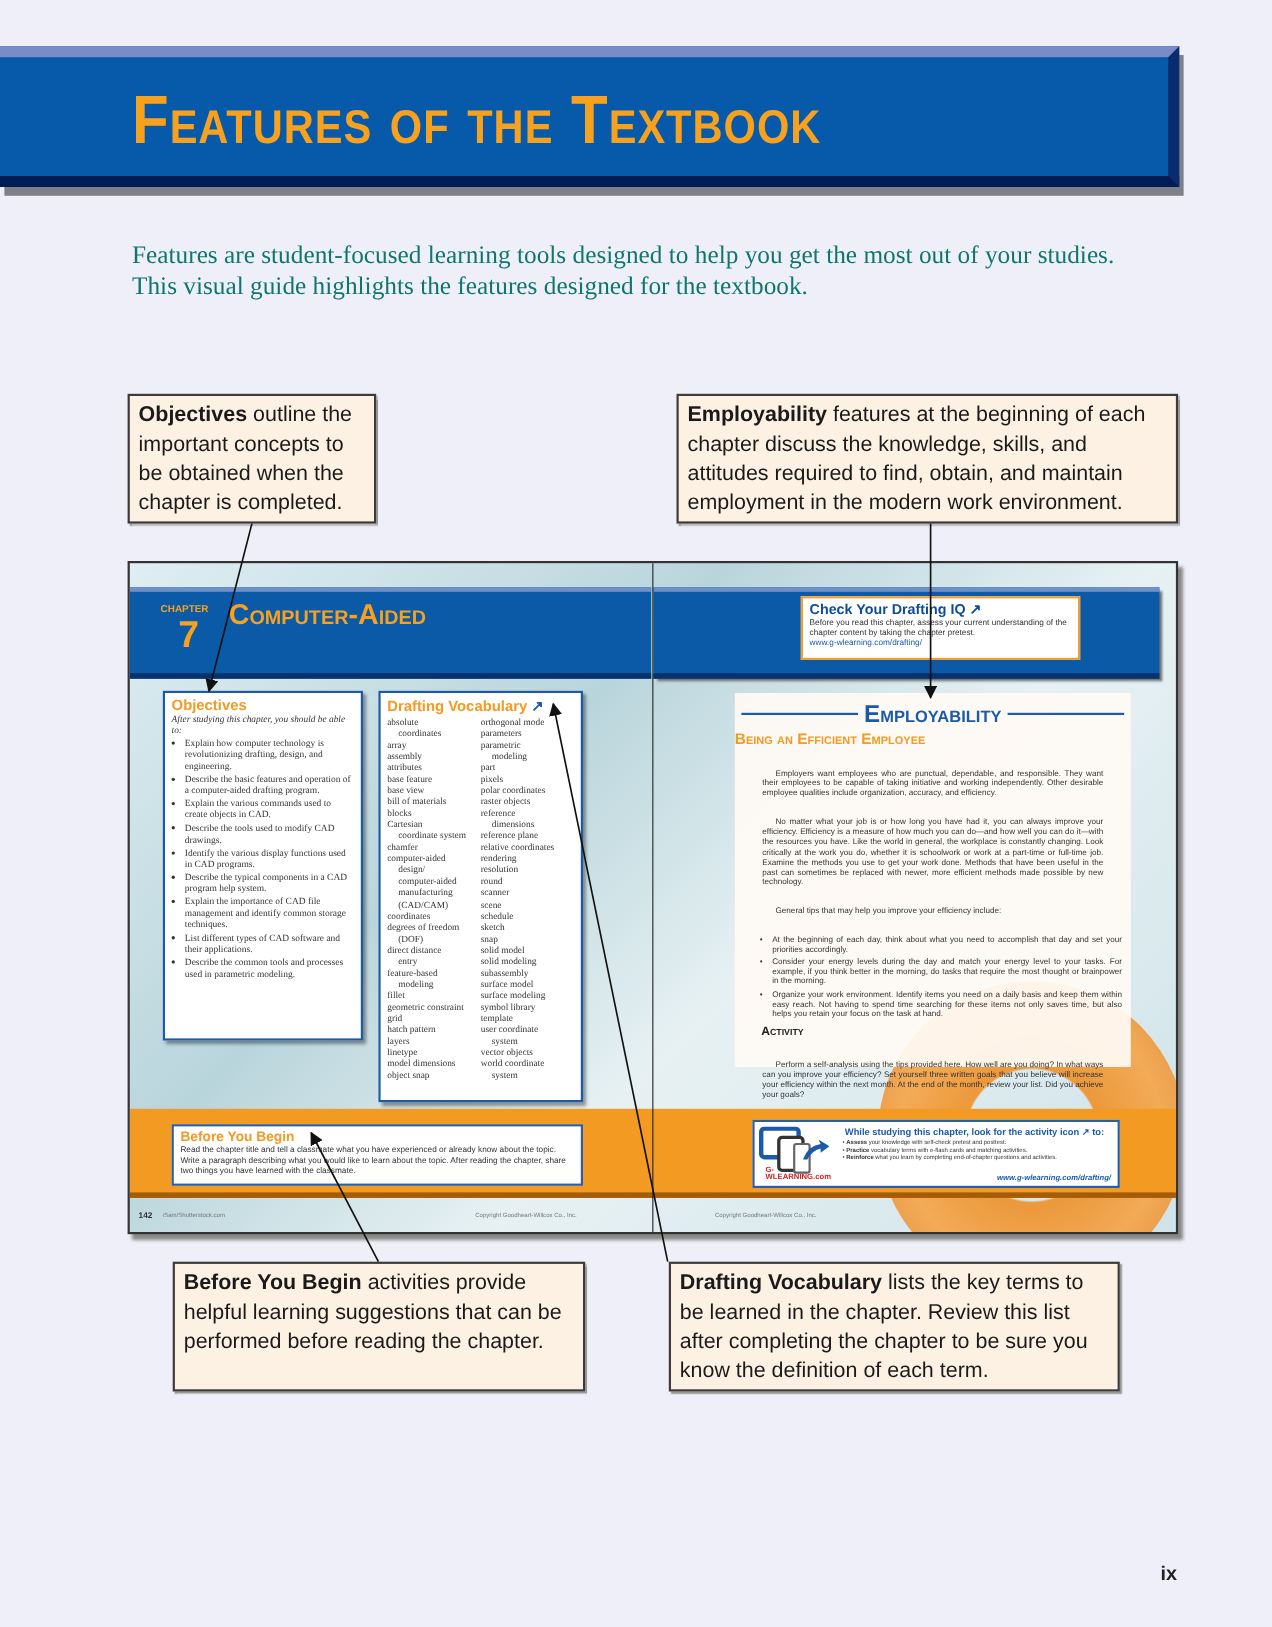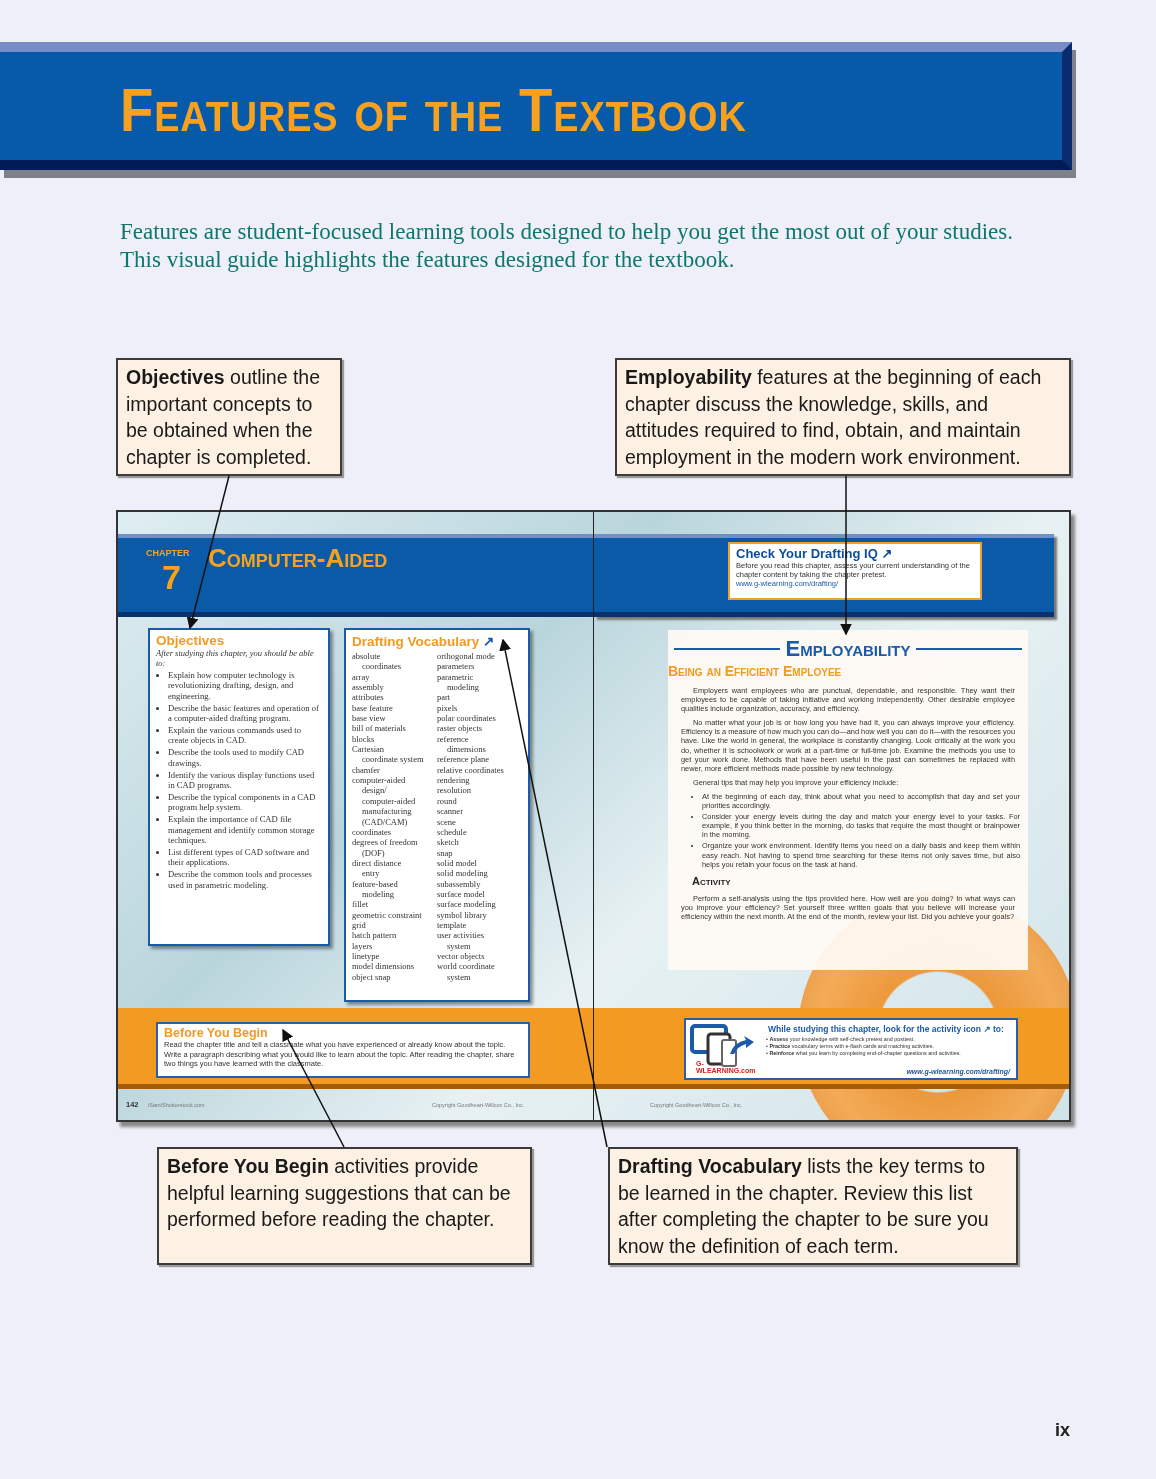--- a/index.html
+++ b/index.html
@@ -36,21 +36,21 @@
   .callout b { font-weight: bold; }
   .spread {
     position: absolute; left: 116px; top: 510px; width: 955px; height: 612px;
     border: 2px solid #333; box-sizing: border-box; overflow: hidden;
     background: linear-gradient(135deg, #dfeef2 0%, #b9d5dc 35%, #e7f1f3 60%, #cfe3e8 100%);
     box-shadow: 4px 5px 3px #888;
   }
   .page-divider { position: absolute; left: 475px; top: 0; width: 1px; height: 100%; background: #222; }
   .chap-banner {
     position: absolute; left: 0; top: 22px; width: 474px; height: 74px;
-    background: #0b5aa7; border-top: 4px solid #6f8fc6; border-bottom: 5px solid #07326e; padding-left: 39px;
+    background: #0b5aa7; border-top: 4px solid #6f8fc6; border-bottom: 5px solid #07326e;
   }
   .chap-label { position: absolute; left: 28px; top: 10px; color: #f8a11e; font-size: 9px; font-weight: bold; }
   .chap-num { position: absolute; left: 44px; top: 20px; color: #f8a11e; font-size: 34px; font-weight: bold; }
   .chap-title {
     position: absolute; left: 90px; top: 4px; color: #f8a11e; font-size: 26px; font-weight: bold;
     font-variant: small-caps; line-height: 32px;
   }
   .r-banner {
     position: absolute; left: 476px; top: 22px; width: 460px; height: 74px;
     background: #0b5aa7; border-top: 4px solid #6f8fc6; border-bottom: 5px solid #07326e;
@@ -88,21 +88,21 @@
   .page-num { position: absolute; font-size: 7.5px; font-weight: bold; color: #333; }
   .emp-panel {
     position: absolute; left: 550px; top: 118px; width: 360px; height: 340px;
     background: rgba(255, 250, 244, 0.93);
   }
   .emp-heading { display: flex; align-items: center; justify-content: center; margin-top: 6px; }
   .emp-heading .line { flex: 1; height: 2px; background: #1b5aa8; margin: 0 6px; }
   .emp-title { color: #1b5aa8; font-weight: bold; font-size: 22px; font-variant: small-caps; }
   .emp-sub { color: #f29a21; font-weight: bold; font-size: 14px; font-variant: small-caps; margin-top: 1px; }
   .emp-body { font-size: 7.4px; line-height: 9.1px; color: #333; padding: 2px 8px; text-align: justify; }
-  .emp-body p { margin: 5px; text-indent: 12px; }
+  .emp-body p { margin: 17px; text-indent: 12px; }
   .emp-body ul { margin: 0; padding-left: 26px; }
   .emp-body li { margin-bottom: 2px; }
   .act-title { font-weight: bold; font-size: 11px; color: #222; font-variant: small-caps; padding: 2px 24px 0; }
   .gw-box {
     position: absolute; left: 566px; top: 506px; width: 334px; height: 62px; background: #fff;
     border: 2px solid #2b5ea6; box-sizing: border-box;
   }
   .gw-logo { position: absolute; left: 4px; top: 4px; width: 66px; height: 52px; }
   .gw-logo-text { position: absolute; left: 6px; bottom: 2px; font-size: 7px; font-weight: bold; color: #d32020; }
   .gw-head { position: absolute; left: 82px; top: 4px; font-size: 8.5px; font-weight: bold; color: #1b5aa8; }
@@ -230,21 +230,21 @@
           <div>schedule</div>
           <div>sketch</div>
           <div>snap</div>
           <div>solid model</div>
           <div>solid modeling</div>
           <div>subassembly</div>
           <div>surface model</div>
           <div>surface modeling</div>
           <div>symbol library</div>
           <div>template</div>
-          <div>user activities</div>
+          <div>user coordinate</div>
           <div class="ind">system</div>
           <div>vector objects</div>
           <div>world coordinate</div>
           <div class="ind">system</div>
         </div>
     </div>
   </div>
 
   <div class="emp-panel">
     <div class="emp-heading">

